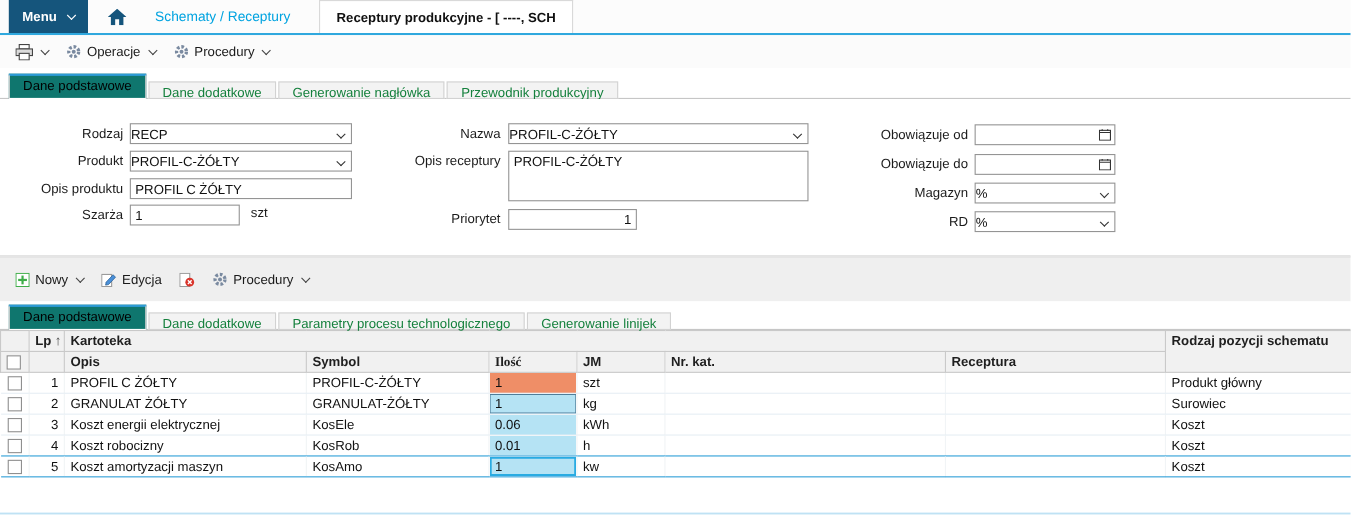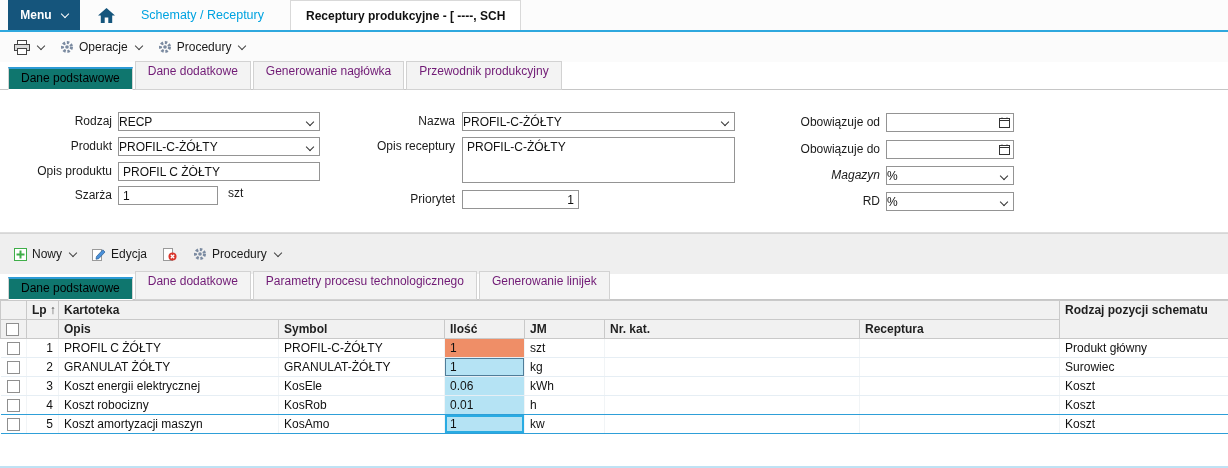--- a/index.html
+++ b/index.html
@@ -18,21 +18,21 @@
 
   
   .toolbar1{height:30px;background:#fbfbfb;display:flex;align-items:center;padding-left:6px;}
   .toolbar2{height:40px;background:#efefef;border-top:1px solid #d6d6d6;display:flex;align-items:center;padding-left:6px;}
   .tbtn{display:flex;align-items:center;gap:5px;padding:4px 8px;color:#1a1a1a;cursor:pointer;white-space:nowrap;}
   .tbtn svg{display:block;}
 
   
   .tabstrip{height:28px;background:#fff;border-bottom:1px solid #c6c6c6;display:flex;align-items:flex-end;padding-left:8px;box-sizing:border-box;}
   .tabstrip2{height:26px;}
-  .tab{height:29px;line-height:19px;padding:0 12px;background:#f3f3f3;border:1px solid #d2d2d2;color:#701a75;margin-right:2px;margin-bottom:-1px;box-sizing:border-box;cursor:pointer;white-space:nowrap;}
+  .tab{height:16px;line-height:19px;padding:0 12px;background:#f3f3f3;border:1px solid #d2d2d2;color:#15803d;margin-right:2px;margin-bottom:-1px;box-sizing:border-box;cursor:pointer;white-space:nowrap;}
   .tab.active{background:#0f766e;color:#000;border-top:2px solid #2d9bd6;border-bottom:1px solid #fff;height:23px;line-height:19px;}
 
   
   .form-panel{position:relative;height:142px;background:#fff;border-bottom:1px solid #dedede;}
   .flabel{position:absolute;text-align:right;color:#1b1b1b;line-height:13px;white-space:nowrap;}
   input.txt{box-sizing:border-box;height:19px;border:1px solid #949494;padding:1px 4px;font:12px "Liberation Sans",sans-serif;color:#111;background:#fff;}
   input.txt.right{text-align:right;}
   textarea.txt{box-sizing:border-box;border:1px solid #949494;padding:2px 4px;font:12px "Liberation Sans",sans-serif;color:#111;resize:none;background:#fff;}
   .select{position:absolute;box-sizing:border-box;height:19px;border:1px solid #949494;background:#fff;display:flex;align-items:center;padding:0 18px 0 0;cursor:pointer;}
   .select .sarrow{position:absolute;right:6px;top:6px;width:5px;height:5px;border-right:1.5px solid #333;border-bottom:1.5px solid #333;transform:rotate(45deg);}
@@ -42,21 +42,21 @@
   
   table.grid{border-collapse:collapse;table-layout:fixed;width:1228px;font-size:12px;}
   table.grid th{background:#f1f1f1;border:1px solid #c9c9c9;font-weight:bold;text-align:left;padding:1px 5px;line-height:16px;color:#1f1f1f;white-space:nowrap;overflow:hidden;}
   table.grid td{padding:1px 5px;line-height:16px;border-bottom:1px solid #e6eef4;border-right:1px solid #f1f4f6;white-space:nowrap;overflow:hidden;background:#fff;}
   th.rodzaj-h{vertical-align:top;}
   td.lp,th.lp{padding-right:7px;margin-left:39px;}
   td.lp{text-align:right;}
   td.sel,th.sel{text-align:center;padding:1px 2px;}
   .cbx{display:inline-block;width:11px;height:11px;border:1px solid #8f8f8f;background:#fff;vertical-align:middle;cursor:pointer;}
   .sort{margin-left:3px;color:#444;font-weight:normal;}
-  th.qty-head{background:#ef8e67;}
+  th.qty-head{background:#ef8e67;font-family:Liberation Serif, serif;}
   td.qty{cursor:text;}
   td.qty.salmon{background:#ef8e67;}
   td.qty.cyan{background:#b5e3f4;}
   td.qty.cyan-border{background:#b5e3f4;box-shadow:inset 0 0 0 1px #4f7d99;}
   td.qty.focus{background:#b5e3f4;box-shadow:inset 0 0 0 2px #29abe2;}
   td.rodzaj{border-left:1px solid #d8d8d8;}
   tr.pre-selected td{border-bottom:1px solid #2e9fd8;}
   tr.selected td{border-top:1px solid #2e9fd8;border-bottom:1px solid #2e9fd8;}
 
   .bottom-edge{position:absolute;left:0;bottom:0;width:100%;height:2px;background:#bfe2f4;}
@@ -160,21 +160,21 @@
     <span class="flabel" style="left:745px;top:53px;width:135px;">Obowiązuje do</span>
     <div class="datefield" style="left:886px;top:50px;width:128px;">
       <svg width="11" height="11" viewBox="0 0 11 11">
         <rect x="0.5" y="1.5" width="10" height="9" fill="#fff" stroke="#333"></rect>
         <line x1="0.5" y1="3.5" x2="10.5" y2="3.5" stroke="#333"></line>
         <line x1="3" y1="0.5" x2="3" y2="2" stroke="#333"></line>
         <line x1="8" y1="0.5" x2="8" y2="2" stroke="#333"></line>
       </svg>
     </div>
 
-    <span class="flabel" style="left:745px;top:79px;width:135px;font-style:italic;">Magazyn</span>
+    <span class="flabel" style="left:745px;top:79px;width:135px;">Magazyn</span>
     <div class="select" style="left:886px;top:76px;width:128px;">
       <span>%</span>
       <span class="sarrow"></span>
     </div>
 
     <span class="flabel" style="left:745px;top:105px;width:135px;">RD</span>
     <div class="select" style="left:886px;top:102px;width:128px;">
       <span>%</span>
       <span class="sarrow"></span>
     </div>

